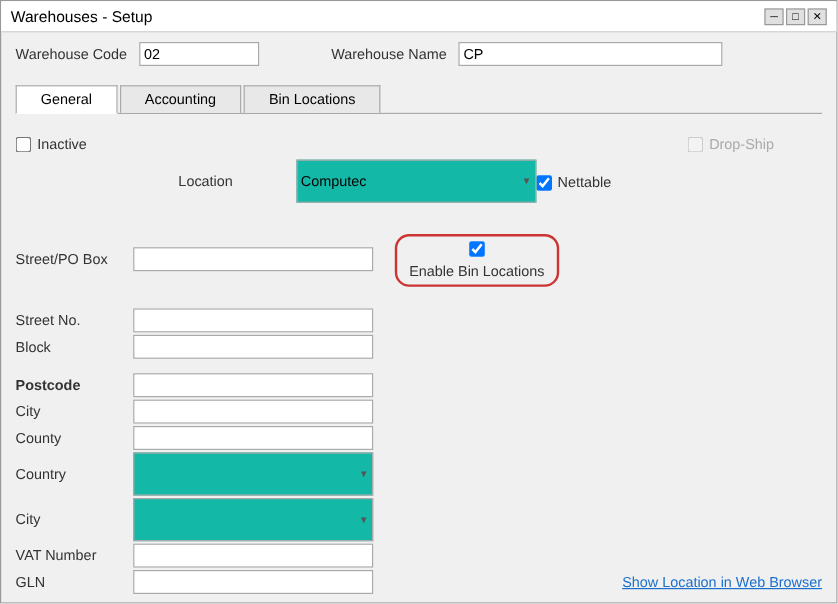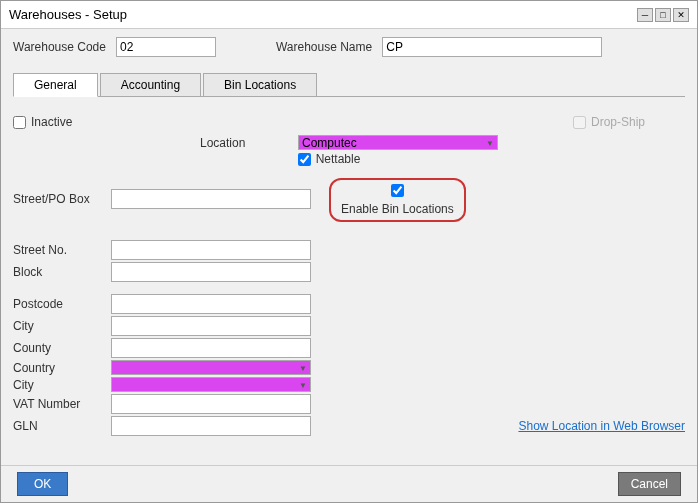--- a/index.html
+++ b/index.html
@@ -135,23 +135,23 @@
       font-size: 8px;
       position: absolute;
       right: 4px;
       top: 50%;
       transform: translateY(-50%);
       pointer-events: none;
       color: #555;
     }
     .select-wrapper select {
       width: 100%;
-      height: 15px;
+      height: 36px;
       border: 1px solid #aaa;
-      background: #d946ef;
+      background: #14b8a6;
       font-size: 12px;
       padding: 0 3px;
       appearance: none;
       -webkit-appearance: none;
     }
     .enable-bin-box {
       border: 2px solid #cc3333;
       border-radius: 12px;
       padding: 4px 10px;
       display: inline-flex;
@@ -237,21 +237,21 @@
         <div class="checkbox-row">
           <input type="checkbox" class="checkbox-input" style="">
           <span class="field-label">Inactive</span>
         </div>
         <div class="checkbox-row" style="margin-right:40px;">
           <input type="checkbox" class="checkbox-input" disabled="" style="">
           <span class="field-label disabled-label">Drop-Ship</span>
         </div>
       </div>
 
-      <div style="display:flex; justify-content:center; margin-bottom:10px; align-items:center;flex-direction:column;">
+      <div style="display:flex; justify-content:center; margin-bottom:22px; align-items:center;">
         <div class="form-row">
           <span class="field-label">Location</span>
           <div class="select-wrapper">
             <select>
               <option>Computec</option>
             </select>
           </div>
         </div>
         <div class="checkbox-row" style="margin-right:40px;">
           <input type="checkbox" class="checkbox-input" checked="" style="">
@@ -278,21 +278,21 @@
       </div>
 
       <div class="form-row">
         <span class="field-label" style="width:90px;">Block</span>
         <input type="text" class="form-input" style="">
       </div>
 
       <div class="section-gap"></div>
 
       <div class="form-row">
-        <span class="field-label" style="width:90px;">Postcode</span>
+        <span class="field-label" style="width:90px;font-weight:bold;">Postcode</span>
         <input type="text" class="form-input" style="">
       </div>
 
       <div class="form-row">
         <span class="field-label" style="width:90px;">City</span>
         <input type="text" class="form-input" style="">
       </div>
 
       <div class="form-row">
         <span class="field-label" style="width:90px;">County</span>

